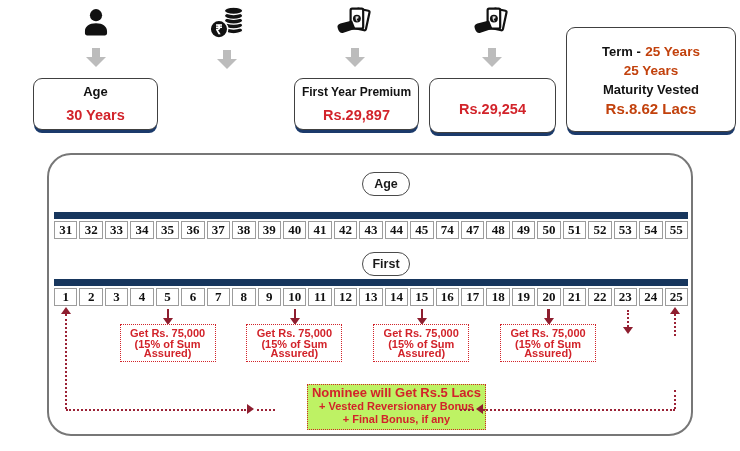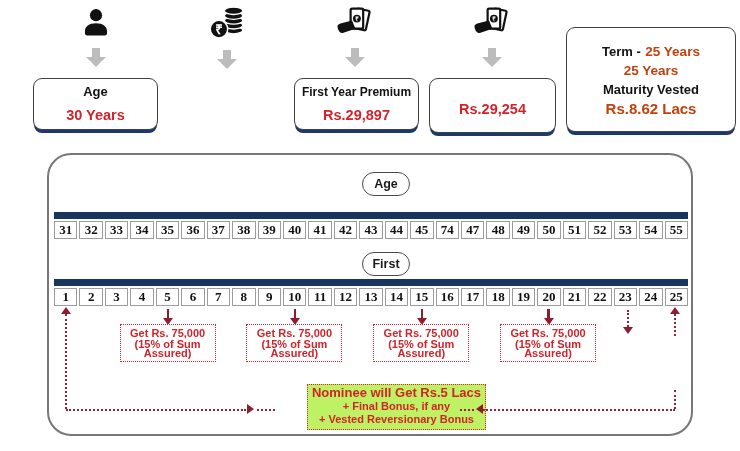--- a/index.html
+++ b/index.html
@@ -248,22 +248,22 @@
         </div>
         <div class="payout-box" style="left: 451.02px;">
           <div class="pb1">Get Rs. 75,000</div>
           <div class="pb2">(15% of Sum Assured)</div>
         </div>
       </div>
 
 
     <div class="nominee-box">
       <div class="nb1">Nominee will Get Rs.5 Lacs</div>
+      <div class="nb2">+ Vested Reversionary Bonus</div>
       <div class="nb2">+ Final Bonus, if any</div>
-      <div class="nb2">+ Vested Reversionary Bonus</div>
     </div>
 
     <div class="vline" style="left:16px;top:159px;height:95px"></div>
     <div class="head head-up" style="left:12px;top:152px"></div>
     <div class="hline" style="left:17px;top:254px;width:180px"></div>
     <div class="head head-right" style="left:198px;top:249px"></div>
     <div class="hline" style="left:208px;top:254px;width:18px"></div>
 
     <div class="vline" style="left:578px;top:155px;height:17px"></div>
     <div class="head head-down" style="left:574px;top:172px"></div>

